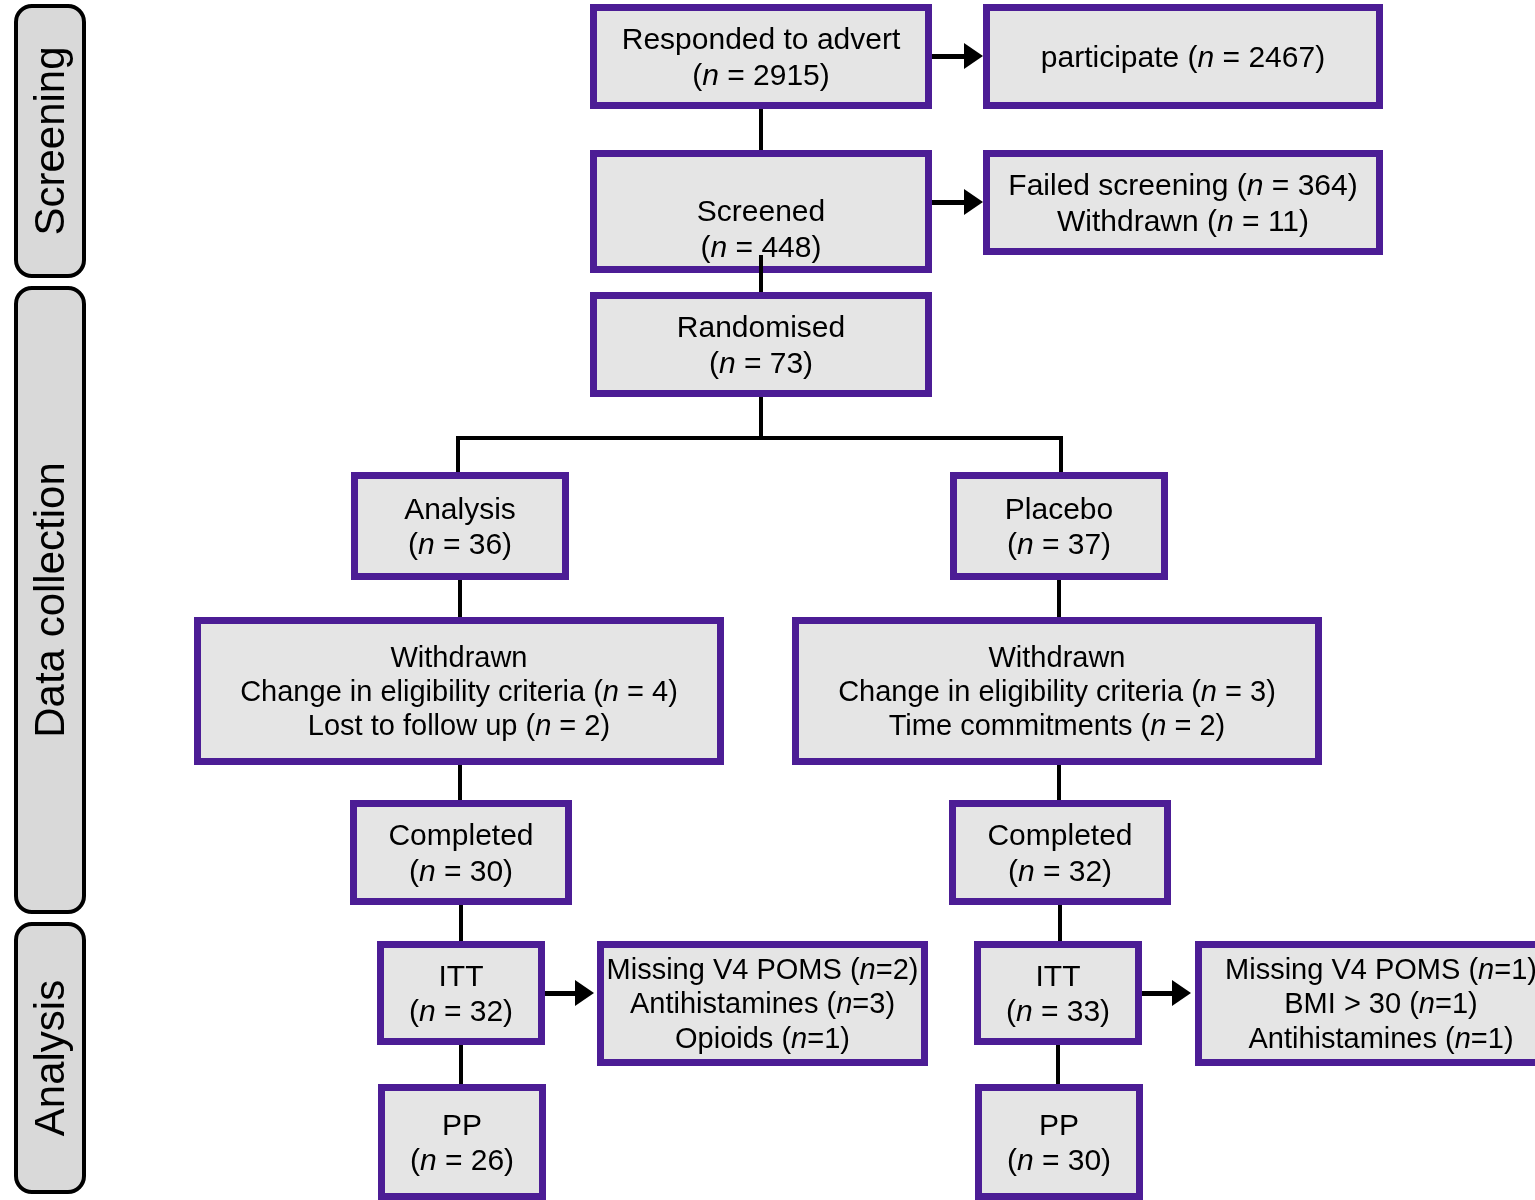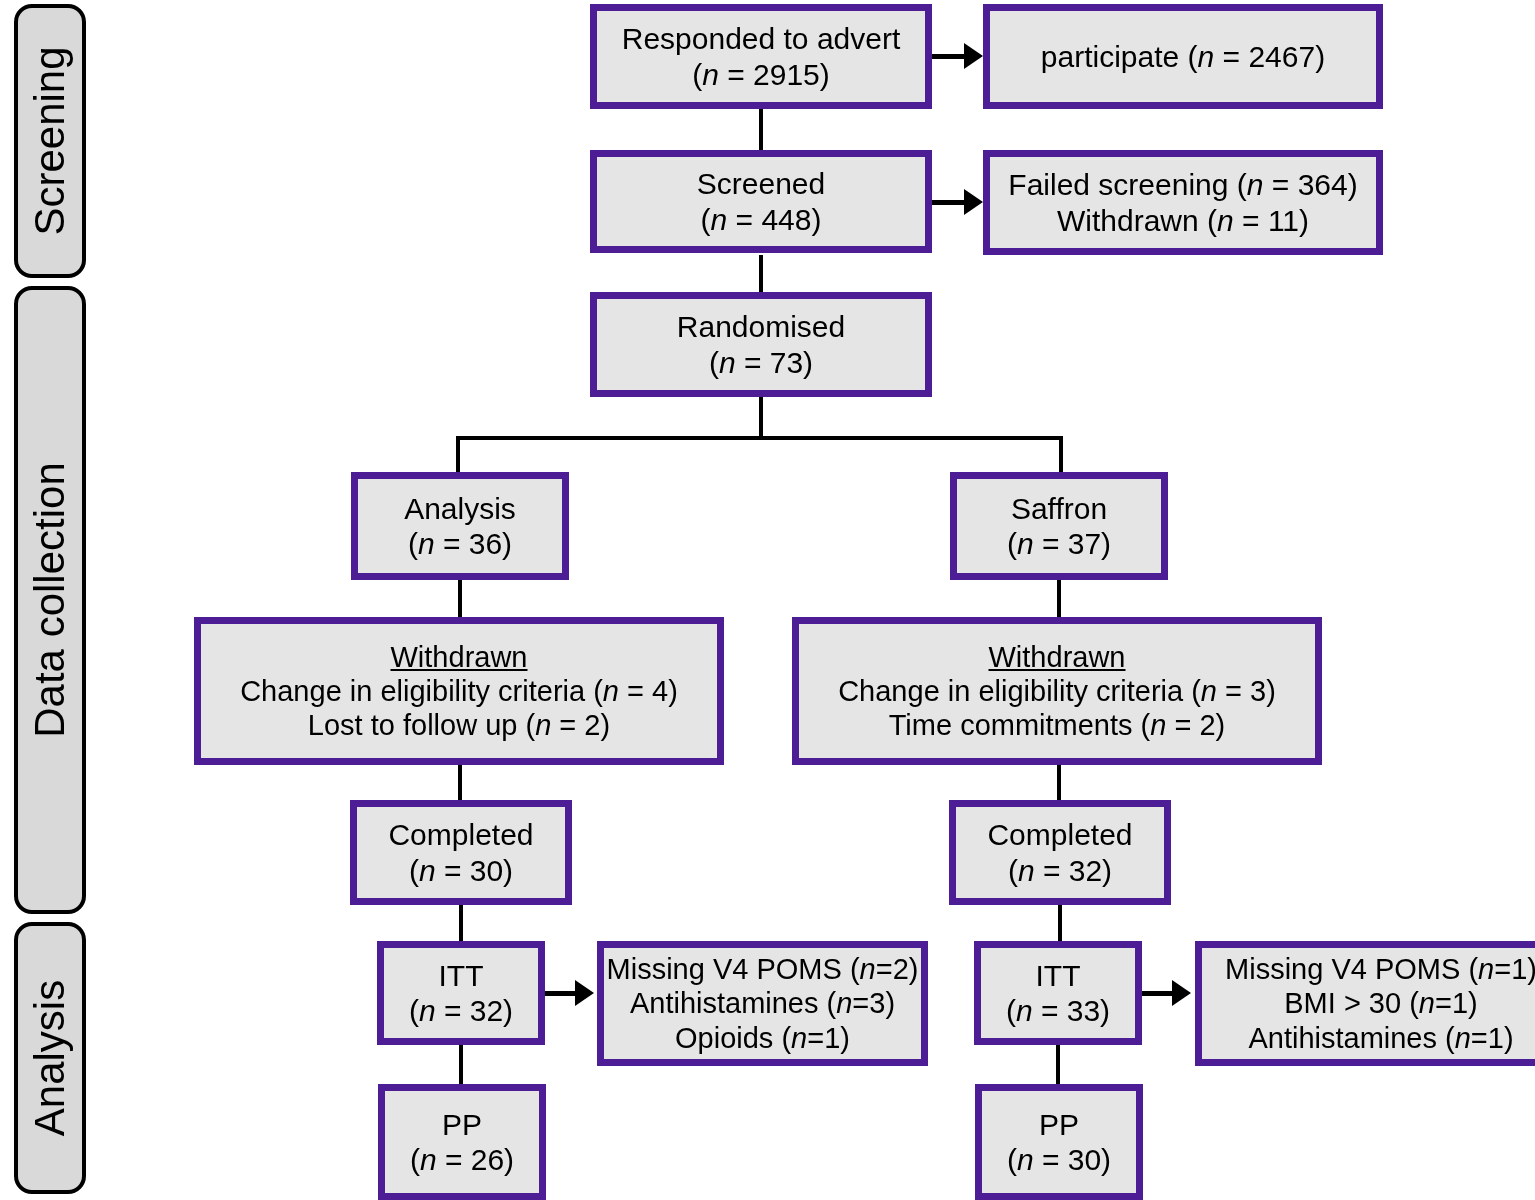--- a/index.html
+++ b/index.html
@@ -50,21 +50,21 @@
     align-items: center;
     justify-content: center;
     text-align: center;
     color: #000000;
     font-size: 30px;
     line-height: 1.18;
     padding: 2px 6px;
   }
   .box .ln { white-space: nowrap; }
   .box.small { font-size: 29px; }
-  .underline { text-decoration: underline; text-underline-offset: 2px; }
+  .underline { text-underline-offset: 2px; }
   i.nv { font-style: italic; }
 
   
   .vline {
     position: absolute;
     background: #000000;
     width: 4px;
   }
   .hline {
     position: absolute;
@@ -110,21 +110,21 @@
 
   <div class="arrow-shaft" style="left:932px; top:54px; width:38px;"></div>
   <div class="arrow-head" style="left:964px; top:43px;"></div>
 
   <div class="box" style="left:983px; top:4px; width:400px; height:105px;">
     <span class="ln">participate (<i class="nv">n</i> = 2467)</span>
   </div>
 
   <div class="vline" style="left:759px; top:109px; height:44px;"></div>
 
-  <div class="box" style="left:590px; top:150px; width:342px; height:103px;">
+  <div class="box" style="left:590px; top:150px; width:342px; height:123px;justify-content:flex-end;">
     <span class="ln">Screened</span>
     <span class="ln">(<i class="nv">n</i> = 448)</span>
   </div>
 
   <div class="arrow-shaft" style="left:932px; top:200px; width:38px;"></div>
   <div class="arrow-head" style="left:964px; top:189px;"></div>
 
   <div class="box" style="left:983px; top:150px; width:400px; height:105px;">
     <span class="ln">Failed screening (<i class="nv">n</i> = 364)</span>
     <span class="ln">Withdrawn (<i class="nv">n</i> = 11)</span>
@@ -141,21 +141,21 @@
   <div class="hline" style="left:456px; top:436px; width:607px;"></div>
   <div class="vline" style="left:456px; top:436px; height:38px;"></div>
   <div class="vline" style="left:1059px; top:436px; height:38px;"></div>
 
   <div class="box" style="left:351px; top:472px; width:218px; height:108px;">
     <span class="ln">Analysis</span>
     <span class="ln">(<i class="nv">n</i> = 36)</span>
   </div>
 
   <div class="box" style="left:950px; top:472px; width:218px; height:108px;">
-    <span class="ln">Saffron</span>
+    <span class="ln">Placebo</span>
     <span class="ln">(<i class="nv">n</i> = 37)</span>
   </div>
 
   <div class="vline" style="left:458px; top:580px; height:38px;"></div>
   <div class="vline" style="left:1057px; top:580px; height:38px;"></div>
 
   <div class="box small" style="left:194px; top:617px; width:530px; height:148px;">
     <span class="ln underline">Withdrawn</span>
     <span class="ln">Change in eligibility criteria (<i class="nv">n</i> = 4)</span>
     <span class="ln">Lost to follow up (<i class="nv">n</i> = 2)</span>

